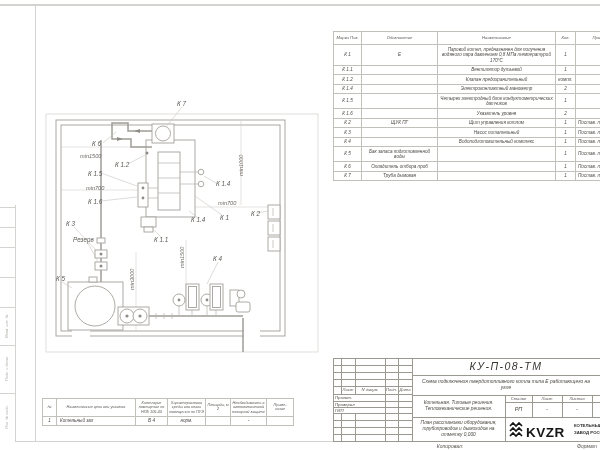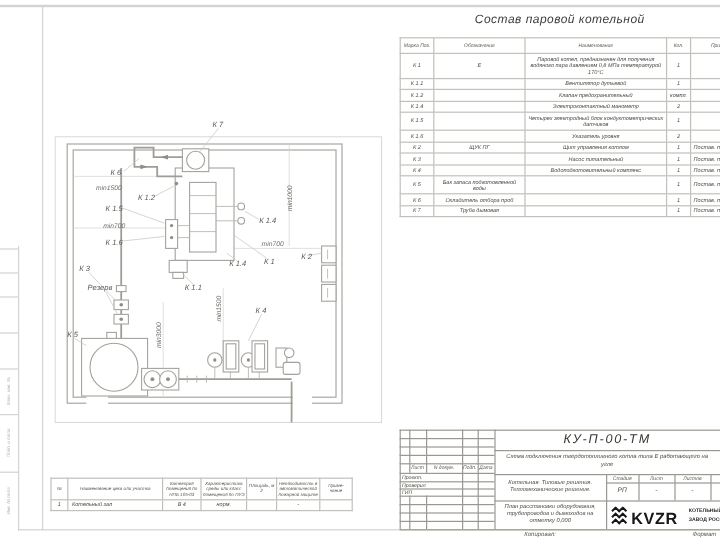--- a/index.html
+++ b/index.html
@@ -222,21 +222,20 @@
         <text x="66" y="226" class="plbl">К 3</text>
         <text x="73" y="242" class="plbl">Резерв</text>
         <text x="154" y="242" class="plbl">К 1.1</text>
         <text x="184" y="268" class="pdim" transform="rotate(-90 184 268)">min1500</text>
         <text x="134" y="290" class="pdim" transform="rotate(-90 134 290)">min3000</text>
         <text x="56" y="281" class="plbl">К 5</text>
         <text x="213" y="261" class="plbl">К 4</text>
       </g>
   </svg>
 
-  <div class="parts-title">Состав паровой котельной</div>
   <table class="parts">
     <colgroup>
         <col style="width:28px">
         <col style="width:76px">
         <col style="width:118px">
         <col style="width:20px">
         <col style="width:58px">
       </colgroup>
     <thead>
       <tr>
@@ -406,21 +405,21 @@
 
     <div class="tb-cell smallh" style="left:8px;top:28px;width:14px;height:8px">Лист</div>
     <div class="tb-cell smallh" style="left:22px;top:28px;width:30px;height:8px">N докум.</div>
     <div class="tb-cell smallh" style="left:52px;top:28px;width:13px;height:8px">Подп.</div>
     <div class="tb-cell smallh" style="left:65px;top:28px;width:14px;height:8px">Дата</div>
 
     <div class="role" style="top:37px">Проект.</div>
     <div class="role" style="top:43.5px">Проверил</div>
     <div class="role" style="top:49.5px">ГИП</div>
 
-    <div class="tb-cell docnum" style="left:79px;top:1px;width:188px;height:16px">КУ-П-00-ТМ</div>
+    <div class="tb-cell docnum" style="left:79px;top:1px;width:188px;height:16px">КУ-П-08-ТМ</div>
 
     <div class="tb-cell subt" style="left:84px;top:18px;width:178px;height:18px">Схема подключения твердотопливного котла типа Е работающего на угле</div>
 
     <div class="tb-cell objc" style="left:81px;top:39px;width:89px;height:18px">
       <div>
           <div>Котельная. Типовые решения.</div>
           <div>Тепломеханические решения.</div>
         </div>
     </div>
 

